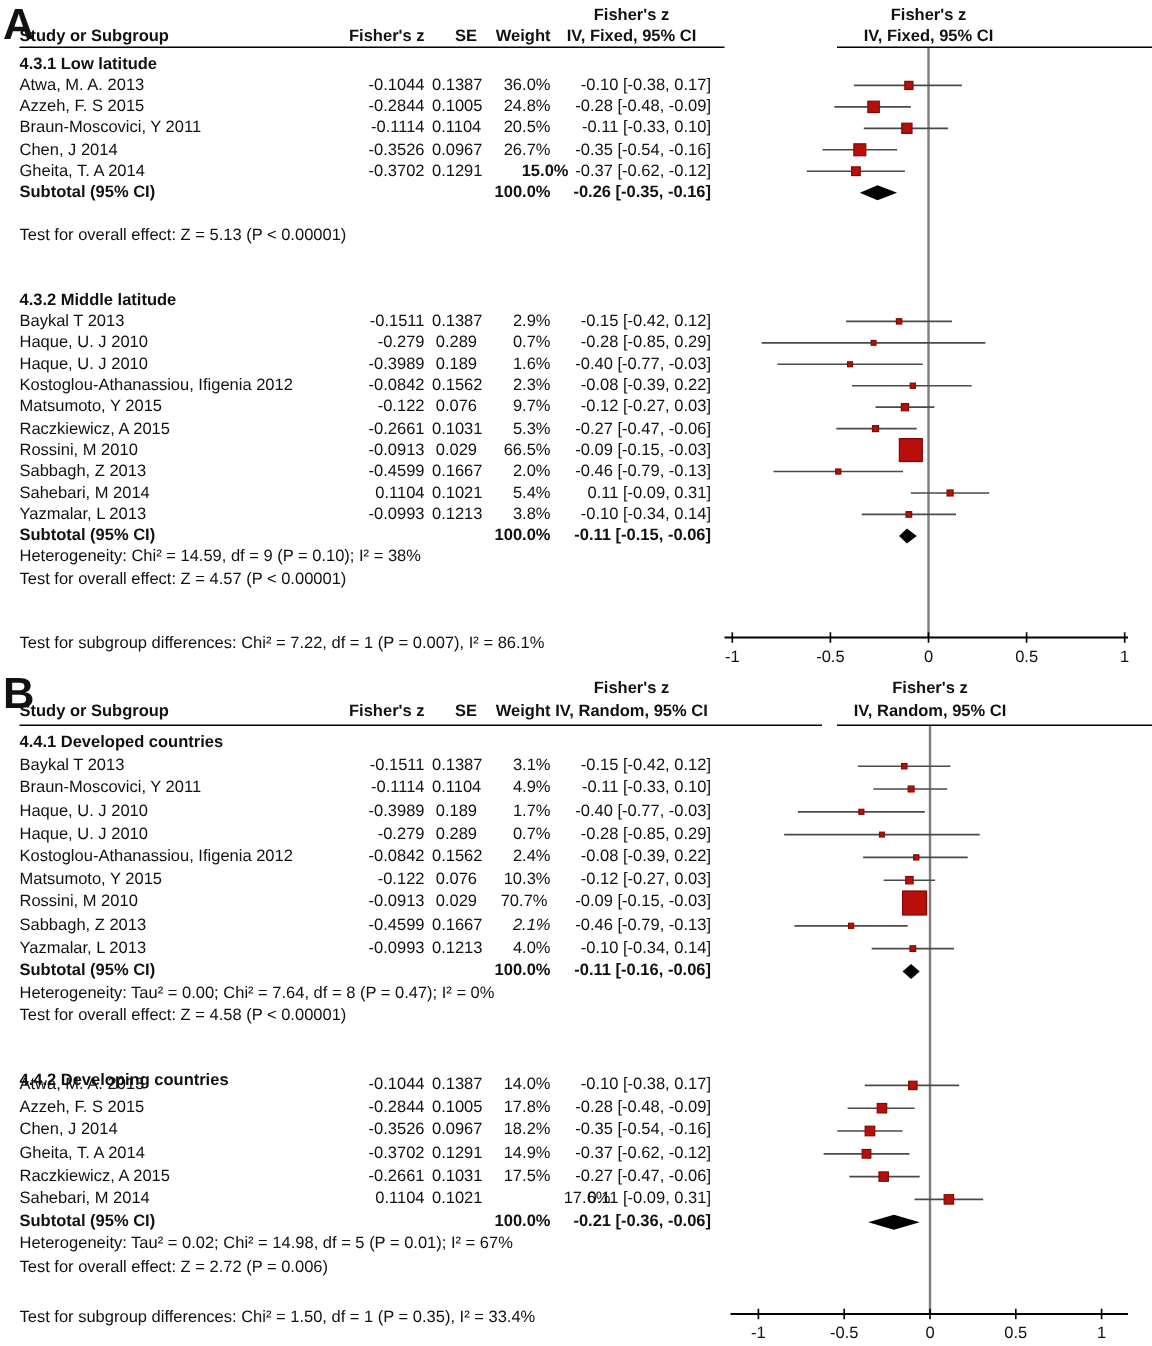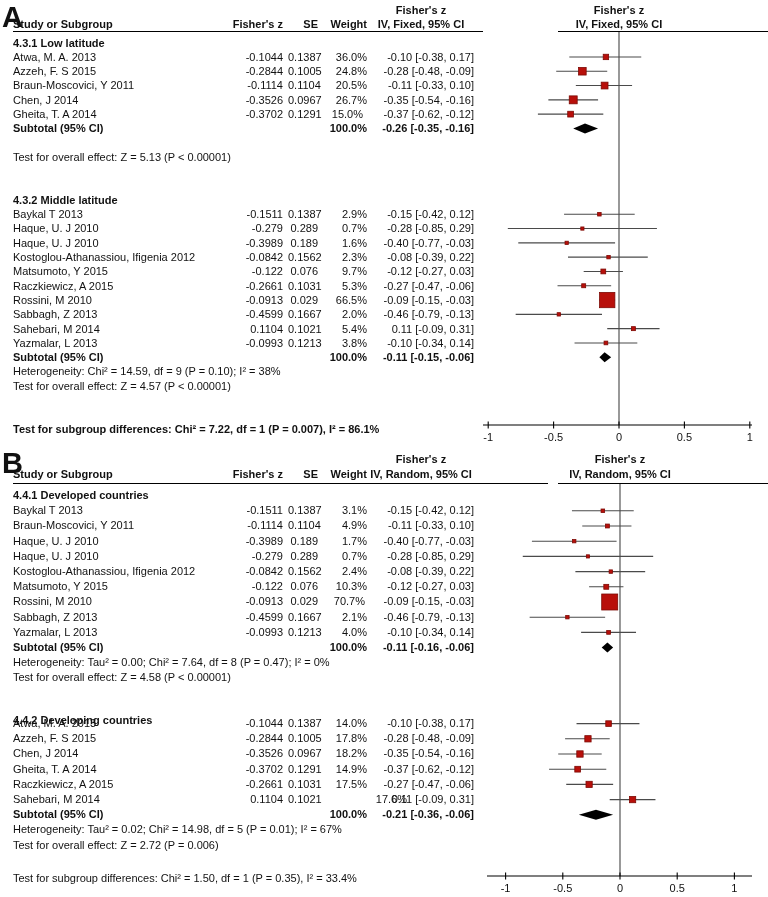--- a/index.html
+++ b/index.html
@@ -149,21 +149,21 @@
       <span class="cell " style="left: 13px;">Chen, J 2014</span>
       <span class="cell r" style="left: 198px; width: 85px;">-0.3526</span>
       <span class="cell r" style="left: 288px; width: 30px;">0.0967</span>
       <span class="cell r" style="left: 320px; width: 47px;">26.7%</span>
       <span class="cell r" style="left: 368px; width: 106px;">-0.35 [-0.54, -0.16]</span>
     </div>
     <div class="row" style="top: 107px; height: 14.3px; line-height: 14.3px;">
       <span class="cell " style="left: 13px;">Gheita, T. A 2014</span>
       <span class="cell r" style="left: 198px; width: 85px;">-0.3702</span>
       <span class="cell r" style="left: 288px; width: 30px;">0.1291</span>
-      <span class="cell r" style="left: 316px; width: 47px;">15.0%</span>
+      <span class="cell r" style="left: 332px; width: 47px; font-weight: bold;">15.0%</span>
       <span class="cell r" style="left: 368px; width: 106px;">-0.37 [-0.62, -0.12]</span>
     </div>
     <div class="row" style="top: 121.3px; height: 14.3px; line-height: 14.3px;">
       <span class="cell b" style="left: 13px;">Subtotal (95% CI)</span>
       <span class="cell r b" style="left: 320px; width: 47px;">100.0%</span>
       <span class="cell r b" style="left: 368px; width: 106px;">-0.26 [-0.35, -0.16]</span>
     </div>
     <div class="row" style="top: 149.9px; height: 14.3px; line-height: 14.3px;">
       <span class="cell " style="left: 13px;">Test for overall effect: Z = 5.13 (P &lt; 0.00001)</span>
     </div>
@@ -245,21 +245,21 @@
       <span class="cell r b" style="left: 320px; width: 47px;">100.0%</span>
       <span class="cell r b" style="left: 368px; width: 106px;">-0.11 [-0.15, -0.06]</span>
     </div>
     <div class="row" style="top: 364.4px; height: 14.3px; line-height: 14.3px;">
       <span class="cell " style="left: 13px;">Heterogeneity: Chi² = 14.59, df = 9 (P = 0.10); I² = 38%</span>
     </div>
     <div class="row" style="top: 378.7px; height: 14.3px; line-height: 14.3px;">
       <span class="cell " style="left: 13px;">Test for overall effect: Z = 4.57 (P &lt; 0.00001)</span>
     </div>
     <div class="row" style="top: 422px; height: 14px; line-height: 14px;">
-      <span class="cell " style="left: 13px; font-weight: bold;">Test for subgroup differences: Chi² = 7.22, df = 1 (P = 0.007), I² = 86.1%</span>
+      <span class="cell " style="left: 13px;">Test for subgroup differences: Chi² = 7.22, df = 1 (P = 0.007), I² = 86.1%</span>
     </div>
     <div class="abs panel-letter" style="left: 2px; top: 449px;">B</div>
     <div class="abs hdr c" style="left: 358px; top: 453px; width: 126px;">Fisher's z</div>
     <div class="abs hdr c" style="left: 545px; top: 453px; width: 150px;">Fisher's z</div>
     <div class="abs hdr" style="left: 13px; top: 468px;">Study or Subgroup</div>
     <div class="abs hdr r" style="left: 198px; top: 468px; width: 85px;">Fisher's z</div>
     <div class="abs hdr r" style="left: 288px; top: 468px; width: 30px;">SE</div>
     <div class="abs hdr r" style="left: 320px; top: 468px; width: 47px;">Weight</div>
     <div class="abs hdr c" style="left: 358px; top: 468px; width: 126px;">IV, Random, 95% CI</div>
     <div class="abs hdr c" style="left: 545px; top: 468px; width: 150px;">IV, Random, 95% CI</div>
@@ -314,21 +314,21 @@
       <span class="cell " style="left: 13px;">Rossini, M 2010</span>
       <span class="cell r" style="left: 198px; width: 85px;">-0.0913</span>
       <span class="cell r" style="left: 288px; width: 30px;">0.029</span>
       <span class="cell r" style="left: 318px; width: 47px;">70.7%</span>
       <span class="cell r" style="left: 368px; width: 106px;">-0.09 [-0.15, -0.03]</span>
     </div>
     <div class="row" style="top: 609.6px; height: 15.2px; line-height: 15.2px;">
       <span class="cell " style="left: 13px;">Sabbagh, Z 2013</span>
       <span class="cell r" style="left: 198px; width: 85px;">-0.4599</span>
       <span class="cell r" style="left: 288px; width: 30px;">0.1667</span>
-      <span class="cell r" style="left: 320px; width: 47px;">2.1%</span>
+      <span class="cell r" style="left: 320px; width: 47px; font-style: italic;">2.1%</span>
       <span class="cell r" style="left: 368px; width: 106px;">-0.46 [-0.79, -0.13]</span>
     </div>
     <div class="row" style="top: 624.8px; height: 15.2px; line-height: 15.2px;">
       <span class="cell " style="left: 13px;">Yazmalar, L 2013</span>
       <span class="cell r" style="left: 198px; width: 85px;">-0.0993</span>
       <span class="cell r" style="left: 288px; width: 30px;">0.1213</span>
       <span class="cell r" style="left: 320px; width: 47px;">4.0%</span>
       <span class="cell r" style="left: 368px; width: 106px;">-0.10 [-0.34, 0.14]</span>
     </div>
     <div class="row" style="top: 640px; height: 15.2px; line-height: 15.2px;">

